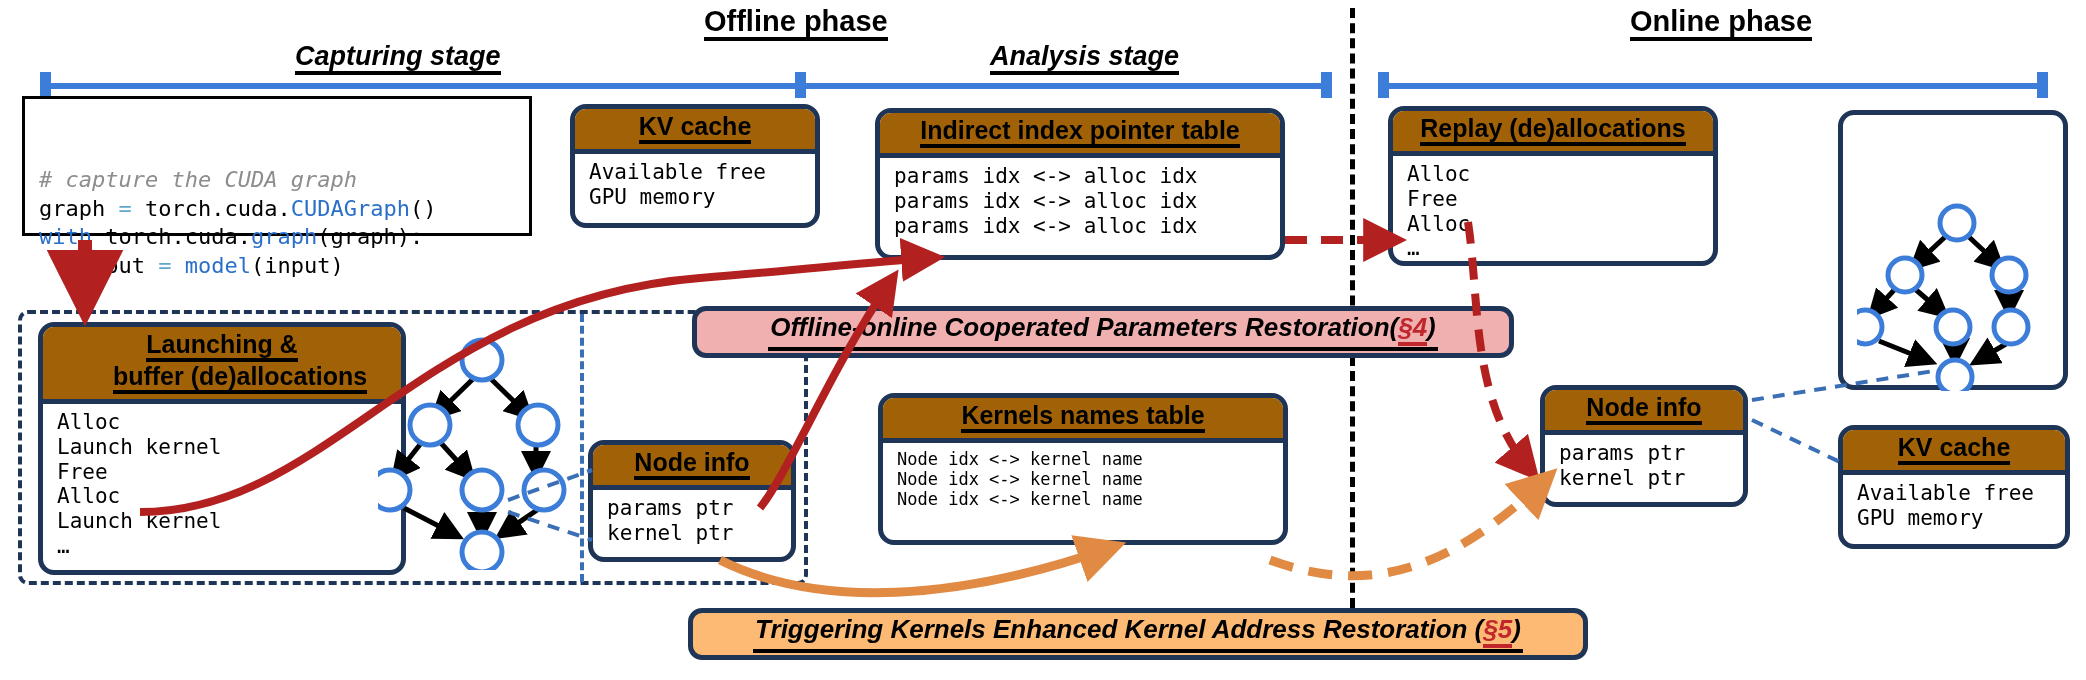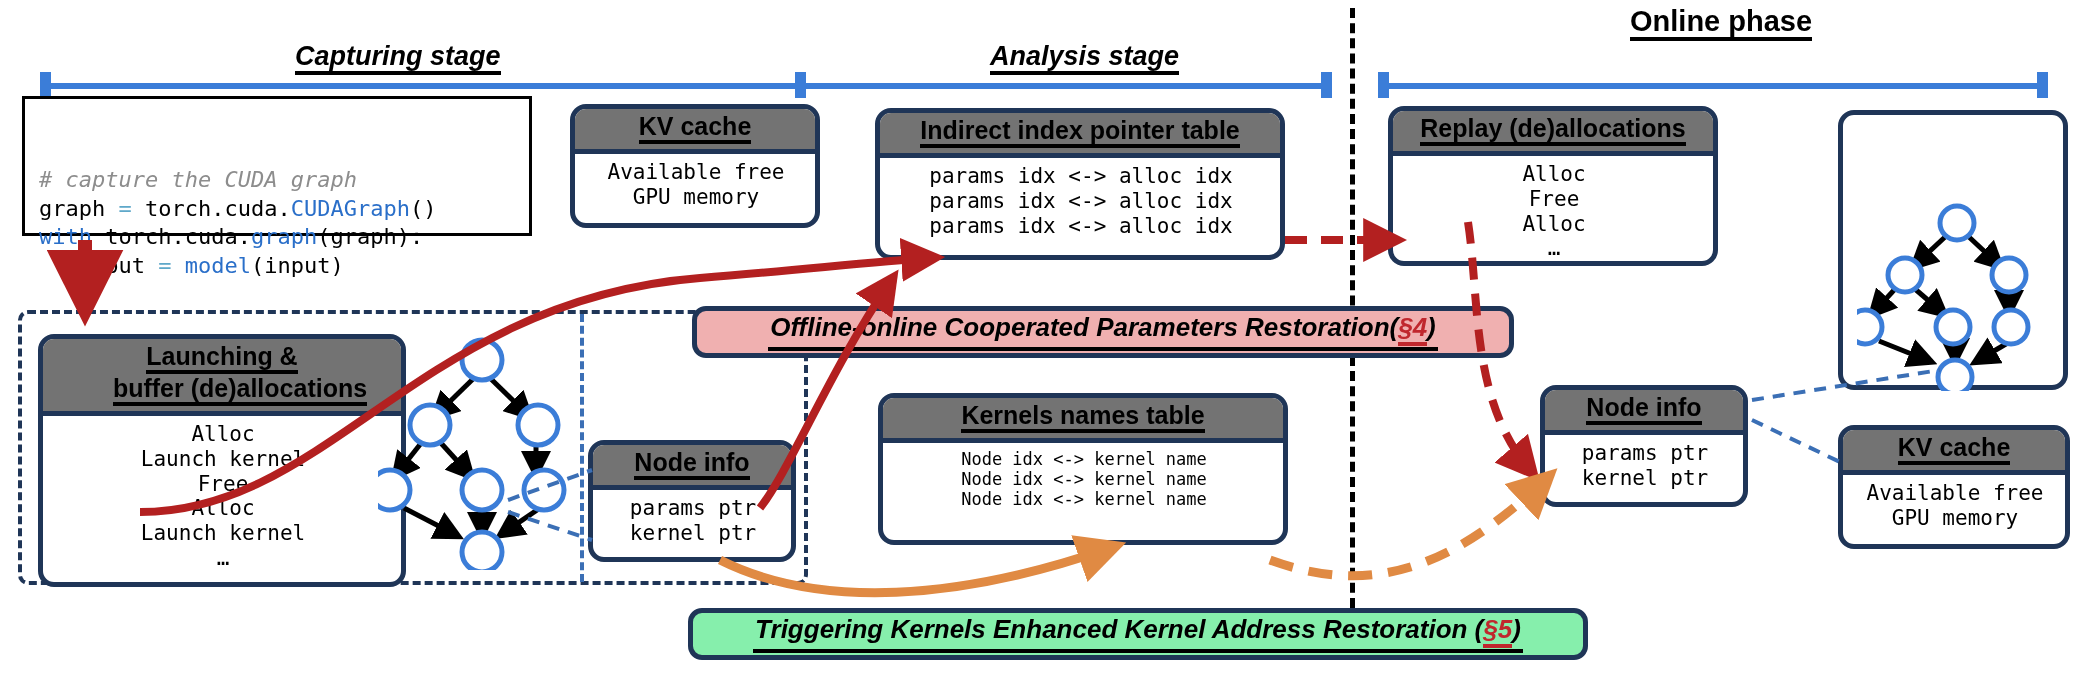--- a/index.html
+++ b/index.html
@@ -45,42 +45,42 @@
 
   
   .card {
     position: absolute;
     border: 5px solid #1f3557;
     border-radius: 16px;
     background: #ffffff;
     overflow: visible;
   }
   .card-head {
-    background: #737373;
+    background: #a16207;
     border-bottom: 5px solid #1f3557;
     border-radius: 11px 11px 0 0;
     text-align: center;
     padding: 3px 10px 5px 10px;
   }
   .card-head .htxt {
     display: inline-block;
     font-weight: bold;
     color: #000;
     border-bottom: 4px solid #000;
     line-height: 1.12;
     white-space: nowrap;
   }
   .card-body {
     padding: 6px 12px 7px 14px;
     font-family: "DejaVu Sans Mono", monospace;
     color: #000;
     line-height: 1.18;
     white-space: pre;
   }
-  .card-body .row { white-space: pre; text-align: center; }
+  .card-body .row { white-space: pre; }
 
   
   .codebox {
     position: absolute;
     border: 3px solid #000;
     background: #ffffff;
     padding: 10px 12px 10px 14px;
     font-family: "DejaVu Sans Mono", monospace;
     line-height: 1.30;
     white-space: pre;
@@ -128,20 +128,21 @@
   .dag { position: absolute; }
 
   
   #arrows { position: absolute; left:0; top:0; width:2086px; height:680px; pointer-events:none; }
 </style>
 </head>
 <body>
 
 <div id="stage">
 
+  <div class="phase-label" style="left:704px; top:6px; font-size:29px;">Offline phase</div>
   <div class="phase-label" style="left:1630px; top:6px; font-size:29px;">Online phase</div>
 
   <div class="stage-label" style="left:990px; top:42px; font-size:27px;">Analysis stage</div>
   <div class="stage-label" style="left:295px; top:42px; font-size:27px;">Capturing stage</div>
 
   <div class="timeline" style="left:40px; top:83px; width:1292px;"></div>
   <div class="tick" style="left:40px; top:72px; height:26px;"></div>
   <div class="tick" style="left:795px; top:72px; height:26px;"></div>
   <div class="tick" style="left:1321px; top:72px; height:26px;"></div>
 
@@ -150,21 +151,21 @@
   <div class="tick" style="left:2037px; top:72px; height:26px;"></div>
 
   <div class="divider" style="left:1350px; top:8px; height:600px;"></div>
 
   <div class="codebox" style="left:22px; top:96px; width:510px; height:140px; font-size:22px;">
     <div id="code-lines"><div><span class="c-comment"># capture the CUDA graph</span></div><div><span>graph </span><span class="c-op">=</span><span> torch.cuda.</span><span class="c-fn">CUDAGraph</span><span>()</span></div><div><span class="c-kw">with</span><span> torch.cuda.</span><span class="c-fn">graph</span><span>(graph):</span></div><div><span>  output </span><span class="c-op">=</span><span> </span><span class="c-fn">model</span><span>(input)</span></div></div>
   </div>
 
   <div class="groupbox" style="left:18px; top:310px; width:790px; height:275px;"></div>
 
-  <div class="card" style="left:38px; top:334px; width:368px; height:253px;">
+  <div class="card" style="left:38px; top:322px; width:368px; height:253px;">
     <div class="card-head">
       <span class="htxt" style="font-size:25px;">Launching &amp;</span><br>
       <span class="htxt" style="font-size:25px;margin-left:36px;">buffer (de)allocations</span>
     </div>
     <div class="card-body" style="font-size:21px;"><div class="row">Alloc</div><div class="row">Launch kernel</div><div class="row">Free</div><div class="row">Alloc</div><div class="row">Launch kernel</div><div class="row">…</div></div>
   </div>
 
   <div class="dag" style="left:378px; top:330px; width:200px; height:240px;">
     <svg width="200" height="240" viewBox="0 0 200 240">
       <defs>
@@ -270,21 +271,21 @@
     </div>
     <div class="card-body" style="font-size:21px;"><div class="row">Available free</div><div class="row">GPU memory</div></div>
   </div>
 
   <div class="banner" style="left:692px; top:306px; width:822px; height:52px; background:#f0b0b0;">
     <span class="btxt" style="font-size:26px;">
       <span>Offline-online Cooperated Parameters Restoration(</span><span class="sec">§4</span><span>)</span>
     </span>
   </div>
 
-  <div class="banner" style="left:688px; top:608px; width:900px; height:52px; background:#86efac;">
+  <div class="banner" style="left:688px; top:608px; width:900px; height:52px; background:#fdba74;">
     <span class="btxt" style="font-size:26px;">
       <span>Triggering Kernels Enhanced Kernel Address Restoration (</span><span class="sec">§5</span><span>)</span>
     </span>
   </div>
 
 
   <svg id="arrows">
     <defs>
       <marker id="ar-red" markerWidth="5.5" markerHeight="5.5" refX="3.6" refY="2.75" orient="auto">
         <path d="M0,0 L5.5,2.75 L0,5.5 z" fill="#b32020"></path>

